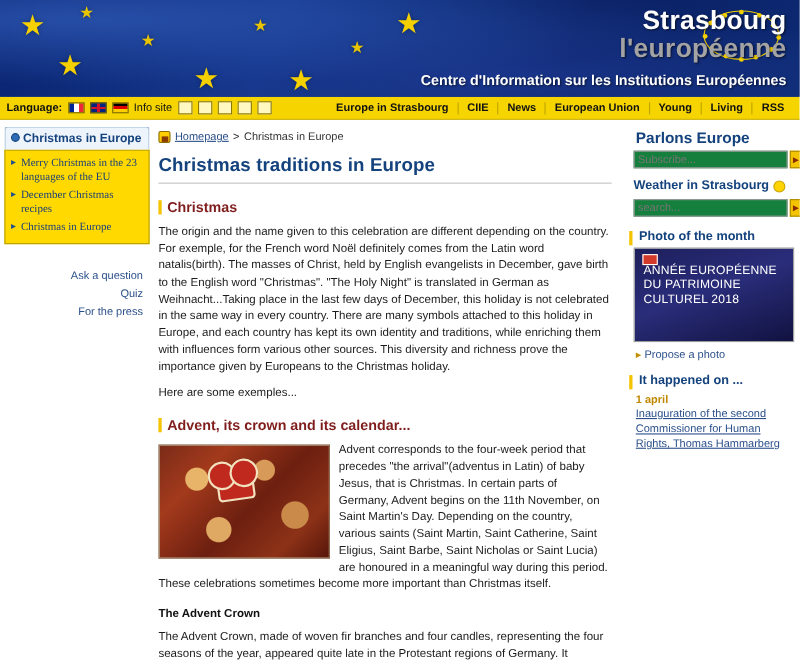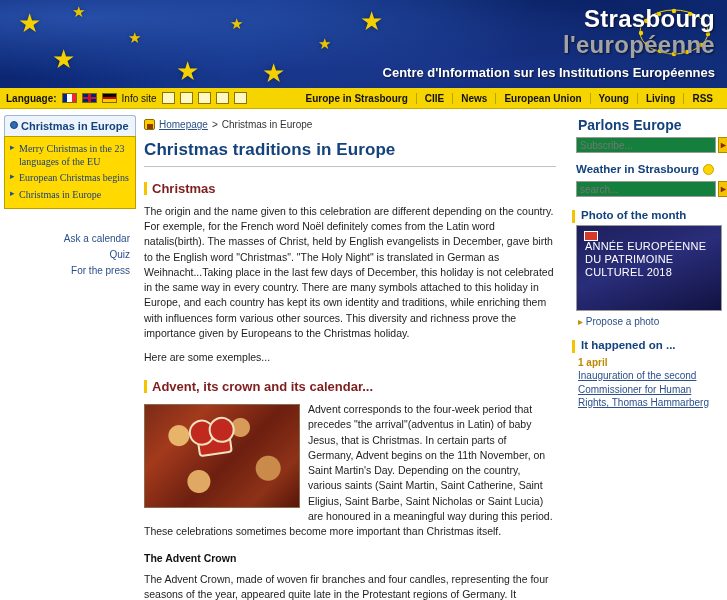--- a/index.html
+++ b/index.html
@@ -359,30 +359,30 @@
       <div class="lbox-head">
         <span class="bullet"></span>
         <span>Christmas in Europe</span>
       </div>
       <div class="lbox-body">
         <ul>
           <li>
             <a href="#">Merry Christmas in the 23 languages of the EU</a>
           </li>
           <li>
-            <a href="#">European Christmas begins</a>
+            <a href="#">December Christmas recipes</a>
           </li>
           <li>
             <a href="#">Christmas in Europe</a>
           </li>
         </ul>
       </div>
 
       <div class="lsidelinks">
-        <div><a href="#">Ask a calendar</a></div>
+        <div><a href="#">Ask a question</a></div>
         <div><a href="#">Quiz</a></div>
         <div><a href="#">For the press</a></div>
       </div>
     </div>
 
     <div class="col-main">
       <div class="breadcrumb">
         <span class="home-ico"></span>
         <a href="#">Homepage</a>
         <span>&gt;</span>

